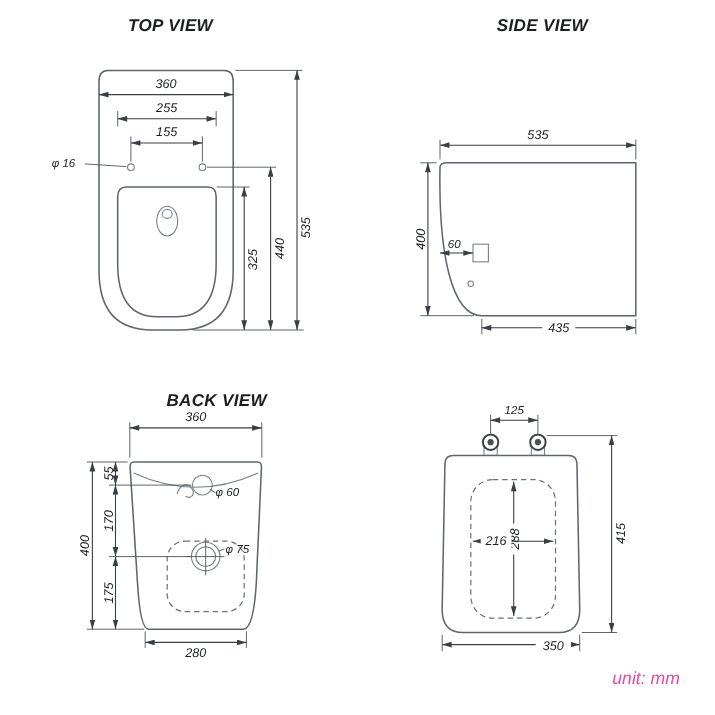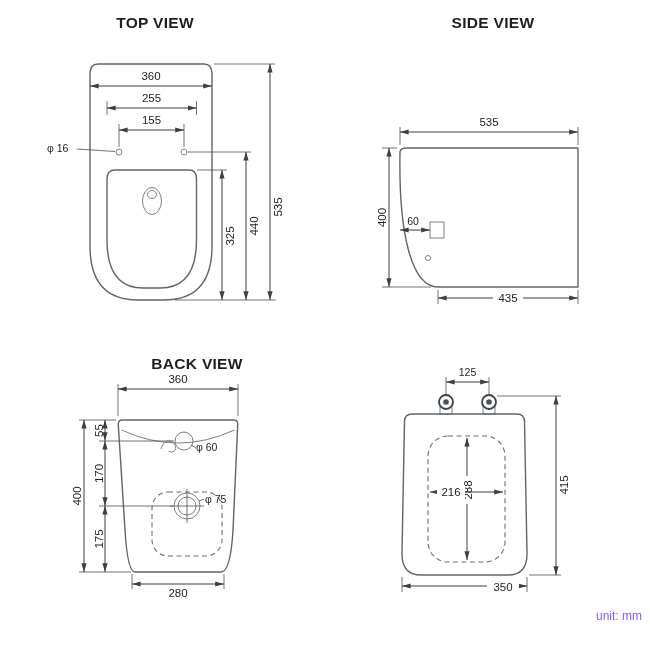--- a/index.html
+++ b/index.html
@@ -1,30 +1,30 @@
 <!DOCTYPE html>
 <html><head>
 <meta charset="utf-8">
 <style>
   html,body{margin:0;padding:0;background:#fff;}
-  .canvas{position:relative;width:650px;height:650px;background:#ffffff;overflow:hidden;font-family:"Liberation Sans",sans-serif;}
+  .canvas{position:relative;width:650px;height:650px;background:#ffffff;overflow:hidden;font-family:"Liberation Sans",sans-serif;font-style:italic;}
   svg{display:block;}
   text{font-family:"Liberation Sans",sans-serif;fill:#1c1e21;}
   .title{font-size:15.5px;font-weight:700;letter-spacing:.3px;}
   .dim{font-size:11.5px;}
   .sm{font-size:10.5px;}
   .outline{fill:none;stroke:#5f656b;stroke-width:1.4;stroke-linejoin:round;}
   .thin{fill:none;stroke:#7a8087;stroke-width:1;}
   .dashed{fill:none;stroke:#6a7076;stroke-width:1.1;stroke-dasharray:5 3.5;}
   .dl{stroke:#3a3f44;stroke-width:1;fill:none;}
   .ext{stroke:#4a4f54;stroke-width:.8;fill:none;}
   .bg{fill:#ffffff;}
   .knob{fill:#ffffff;stroke:#3c4146;stroke-width:1.8;}
   .knobdot{fill:#4a4f54;}
-  .unit{position:absolute;top:609px;right:8px;font-size:12px;color:#8b5cf6;}
+  .unit{position:absolute;top:609px;right:32px;font-size:16px;color:#ec4899;}
 </style>
 </head>
 <body>
 
 <div class="canvas">
 <svg width="650" height="650" viewBox="0 0 650 650">
   <defs>
     <marker id="mA" markerWidth="10" markerHeight="7" refX="8.8" refY="2.6" orient="auto" markerUnits="userSpaceOnUse">
       <path d="M0,0 L8.8,2.6 L0,5.2 Z" fill="#3a3f44"></path>
     </marker>

